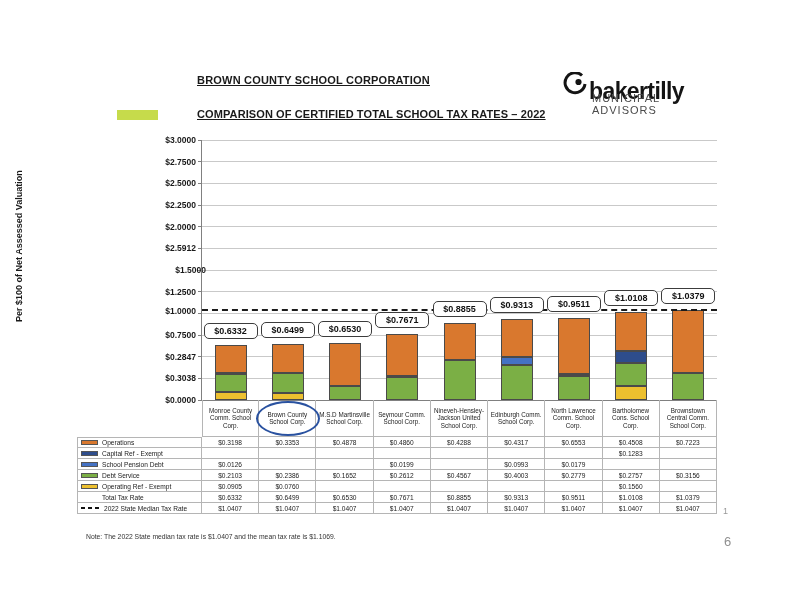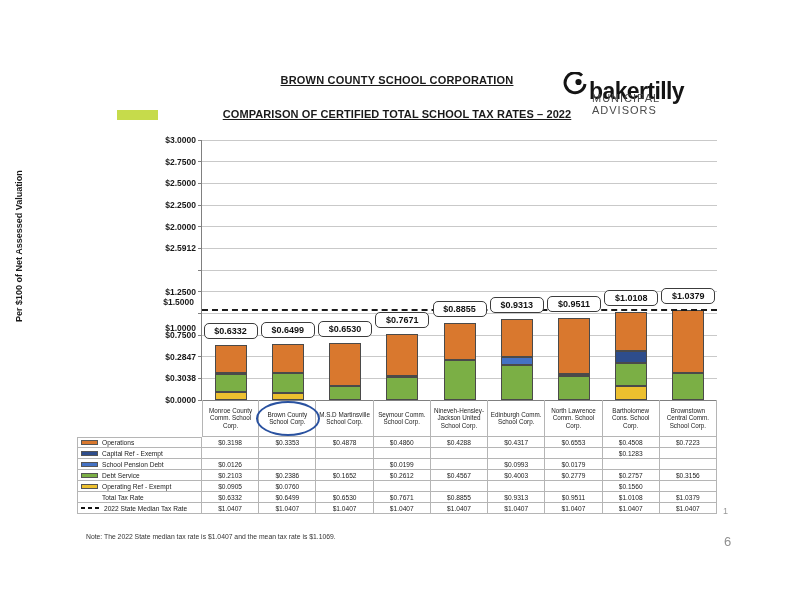--- a/index.html
+++ b/index.html
@@ -3,21 +3,21 @@
 <meta charset="utf-8">
 <style>
   * { margin:0; padding:0; box-sizing:border-box; }
   html,body { width:792px; height:612px; background:#ffffff; overflow:hidden;
               font-family:"Liberation Sans", sans-serif; color:#1a1a1a; }
   .abs { position:absolute; }
   #slide { position:relative; width:792px; height:612px; background:#fff; }
 
   
   #accent-bar { left:117px; top:110px; width:41px; height:10px; background:#c6db4b; }
-  #header-block { left:197px; top:74px; width:400px; text-align:center; }
+  #header-block { left:197px; top:74px; width:400px; }
   #hdr-title { font-size:11px; font-weight:bold; text-decoration:underline; letter-spacing:.2px; }
   #hdr-subtitle { margin-top:22px; font-size:11px; font-weight:bold; text-decoration:underline; letter-spacing:.1px; }
   #hdr-subnote { margin-top:1px; font-size:10px; font-weight:bold; }
 
   
   #logo { left:560px; top:70px; width:160px; height:52px; }
   #logo-mark { position:absolute; left:3px; top:2px; }
   #logo-name { position:absolute; left:29px; top:8px; font-size:23px; font-weight:bold; letter-spacing:-0.6px; color:#141414; }
   #logo-tagline { position:absolute; left:32px; top:22px; font-size:11px; color:#4a4a4a; letter-spacing:1px; }
 
@@ -93,27 +93,27 @@
       <div class="tickmark" style="left: 198px; top: 204.5px;"></div>
       <div class="ytick" style="left: 150px; top: 200px;">$2.2500</div>
       <div class="gridline" style="left: 202px; top: 226.167px; width: 515px;"></div>
       <div class="tickmark" style="left: 198px; top: 226.167px;"></div>
       <div class="ytick" style="left: 150px; top: 221.667px;">$2.0000</div>
       <div class="gridline" style="left: 202px; top: 247.833px; width: 515px;"></div>
       <div class="tickmark" style="left: 198px; top: 247.833px;"></div>
       <div class="ytick" style="left: 150px; top: 243.333px;">$2.5912</div>
       <div class="gridline" style="left: 202px; top: 269.5px; width: 515px;"></div>
       <div class="tickmark" style="left: 198px; top: 269.5px;"></div>
-      <div class="ytick" style="left: 148px; top: 265px; margin-top: 32px;">$1.5000</div>
+      <div class="ytick" style="left: 160px; top: 265px;">$1.5000</div>
       <div class="gridline" style="left: 202px; top: 291.167px; width: 515px;"></div>
       <div class="tickmark" style="left: 198px; top: 291.167px;"></div>
       <div class="ytick" style="left: 150px; top: 286.667px;">$1.2500</div>
       <div class="gridline" style="left: 202px; top: 312.833px; width: 515px;"></div>
       <div class="tickmark" style="left: 198px; top: 312.833px;"></div>
-      <div class="ytick" style="left: 150px; top: 323px;">$1.0000</div>
+      <div class="ytick" style="left: 150px; top: 306px;">$1.0000</div>
       <div class="gridline" style="left: 202px; top: 334.5px; width: 515px;"></div>
       <div class="tickmark" style="left: 198px; top: 334.5px;"></div>
       <div class="ytick" style="left: 150px; top: 330px;">$0.7500</div>
       <div class="gridline" style="left: 202px; top: 356.167px; width: 515px;"></div>
       <div class="tickmark" style="left: 198px; top: 356.167px;"></div>
       <div class="ytick" style="left: 150px; top: 351.667px;">$0.2847</div>
       <div class="gridline" style="left: 202px; top: 377.833px; width: 515px;"></div>
       <div class="tickmark" style="left: 198px; top: 377.833px;"></div>
       <div class="ytick" style="left: 150px; top: 373.333px;">$0.3038</div>
       <div class="gridline" style="left: 202px; top: 399.5px; width: 515px;"></div>

